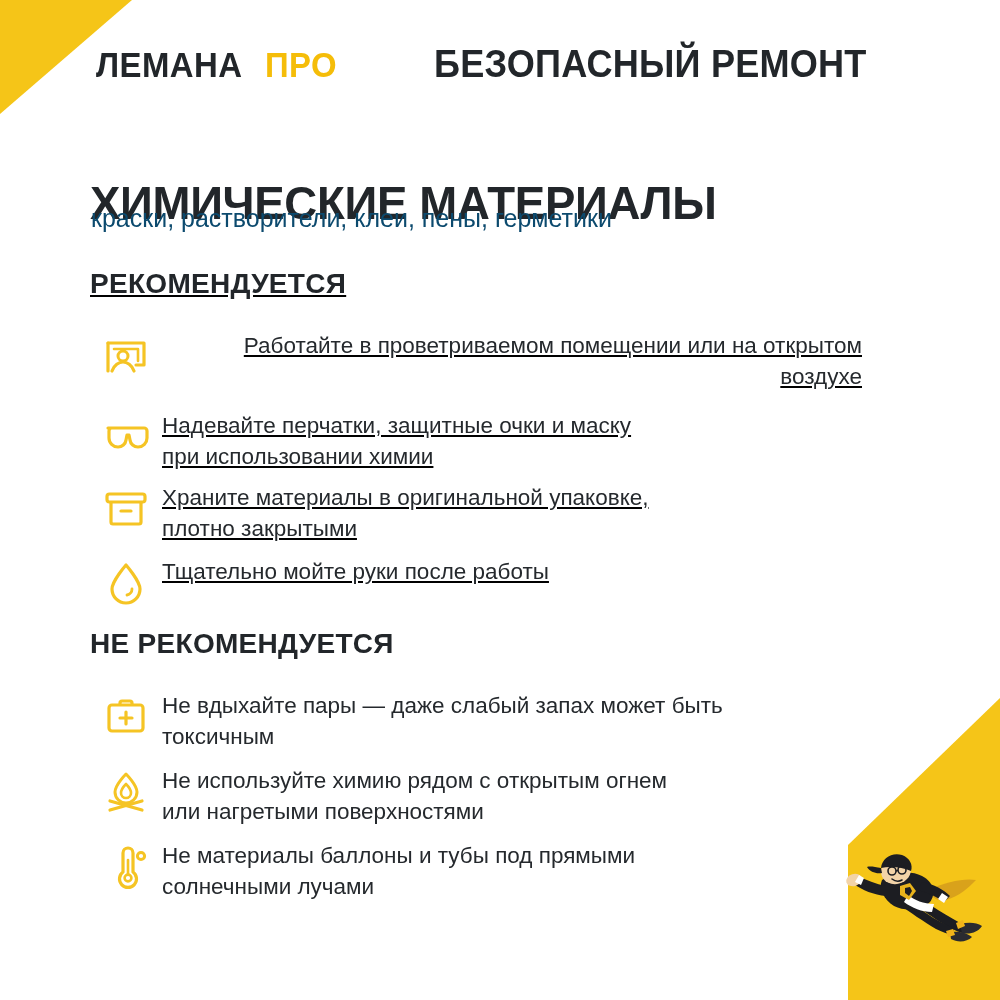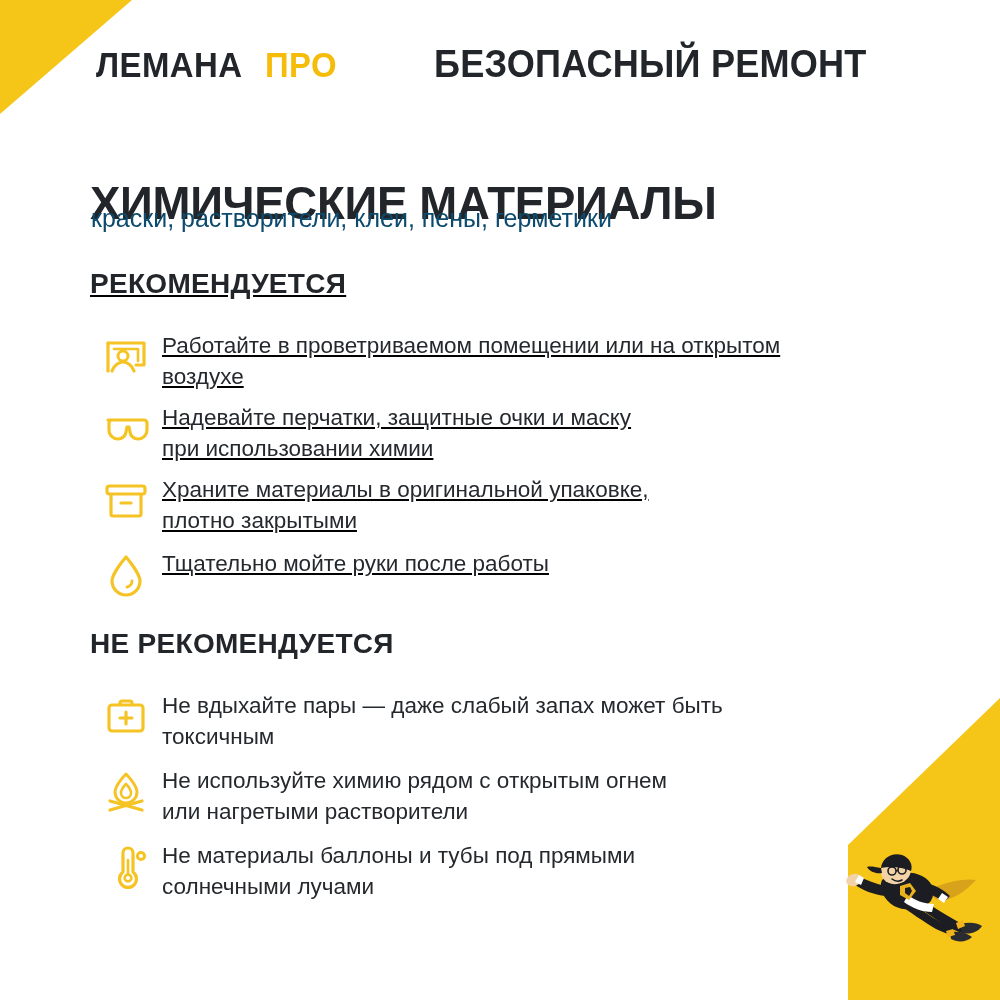--- a/index.html
+++ b/index.html
@@ -169,21 +169,21 @@
     flex: 1 1 auto;
     font-size: 22.5px;
     line-height: 31px;
     color: #25292d;
     padding-top: 4px;
     max-width: 700px;
   }
   .item-text .l2 { display: block; }
 
   
-  .section-do .item:nth-child(1) { margin-bottom: 6px; }
+  .section-do .item:nth-child(1) { margin-bottom: 14px; text-align: right; }
   .section-do .item:nth-child(2) { margin-bottom: 6px; }
   .section-do .item:nth-child(3) { margin-bottom: 8px; }
   .section-do .item:nth-child(4) { margin-bottom: 0; min-height: 54px; }
   .section-dont .item:nth-child(4) { margin-bottom: 0; }
 </style>
 </head>
 <body>
 
 <div class="poster">
 
@@ -327,21 +327,21 @@
       <div class="item">
         <span class="item-icon">
           <svg width="42" height="44" viewBox="0 0 42 44">
             <path d="M21 4 C21 4 10 15 10 22 a11 11 0 0 0 22 0 C32 15 21 4 21 4 Z" fill="none" stroke="#f5c424" stroke-width="3" stroke-linejoin="round"></path>
             <path d="M21 14 C21 14 16 19 16 23 a5 5 0 0 0 10 0 C26 19 21 14 21 14 Z" fill="none" stroke="#f5c424" stroke-width="2.6" stroke-linejoin="round"></path>
             <path d="M5 31 L37 40 M37 31 L5 40" fill="none" stroke="#f5c424" stroke-width="3.2" stroke-linecap="round"></path>
           </svg>
         </span>
         <span class="item-text">
           <span>Не используйте химию рядом с открытым огнем</span>
-          <span class="l2">или нагретыми растворители</span>
+          <span class="l2">или нагретыми поверхностями</span>
         </span>
       </div>
 
       <div class="item">
         <span class="item-icon">
           <svg width="42" height="46" viewBox="0 0 42 46">
             <path d="M18 28 V9 a5 5 0 0 1 10 0 v19 a8.5 8.5 0 1 1 -10 0 Z" fill="none" stroke="#f5c424" stroke-width="3.2" stroke-linejoin="round"></path>
             <path d="M23 16 v14" fill="none" stroke="#f5c424" stroke-width="2.6" stroke-linecap="round"></path>
             <circle cx="23" cy="34" r="3.4" fill="none" stroke="#f5c424" stroke-width="2.6"></circle>
             <circle cx="36" cy="12" r="3.6" fill="none" stroke="#f5c424" stroke-width="3"></circle>

